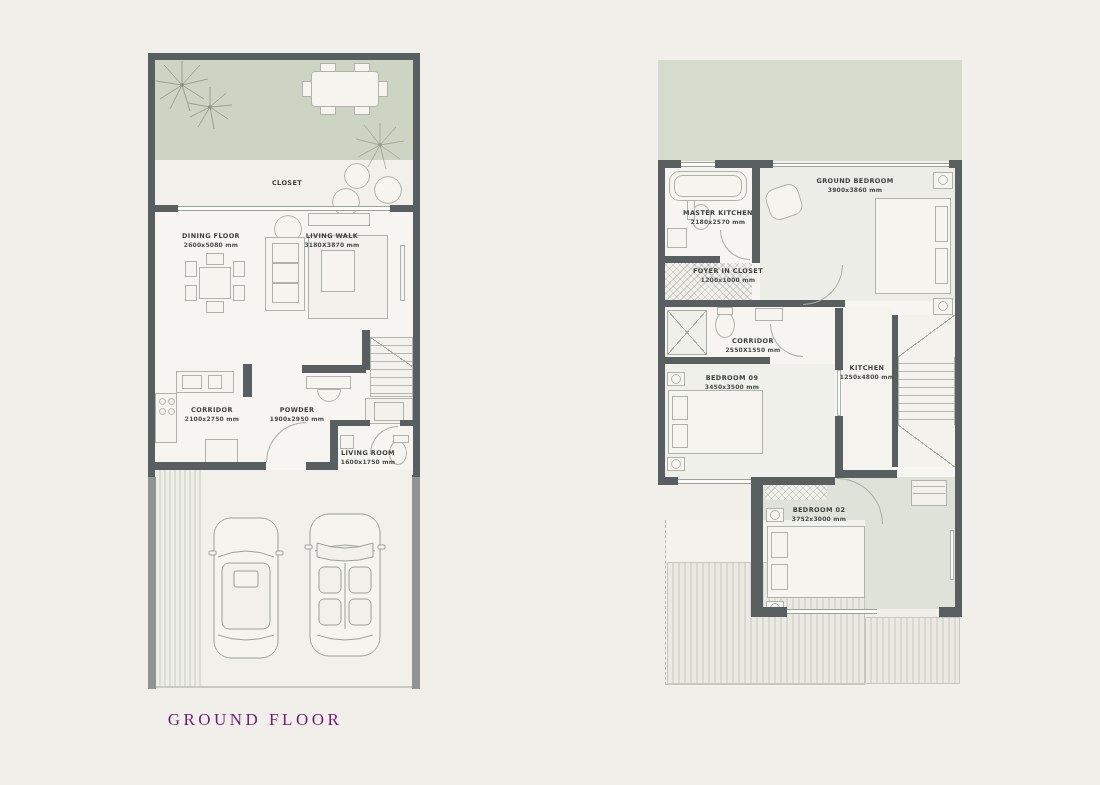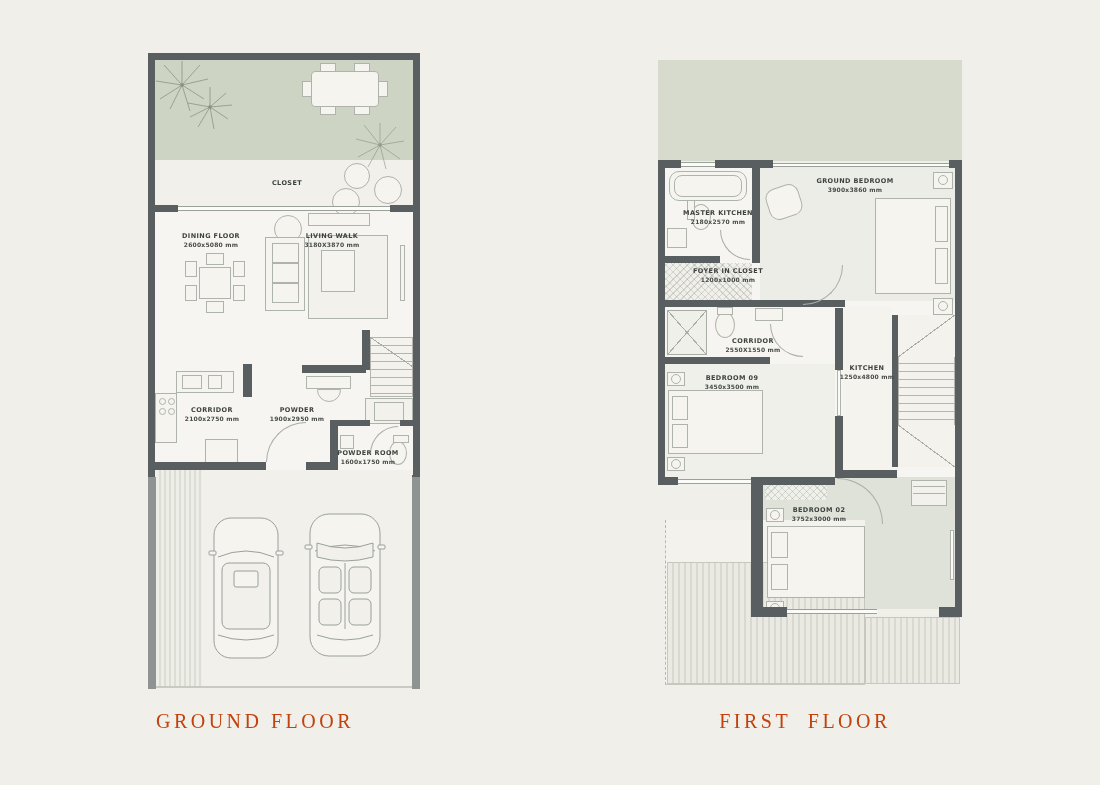--- a/index.html
+++ b/index.html
@@ -31,21 +31,21 @@
   .steps{background:#f3f2ed;background-image:repeating-linear-gradient(to bottom,transparent 0 7px,#b4b6ae 7px 8px);border:1px solid #b4b6ae;}
   .xbox{border:1px solid #a8ada6;background:
      linear-gradient(to top right, transparent calc(50% - .5px), #a8ada6 calc(50% - .5px), #a8ada6 calc(50% + .5px), transparent calc(50% + .5px)),
      linear-gradient(to bottom right, transparent calc(50% - .5px), #a8ada6 calc(50% - .5px), #a8ada6 calc(50% + .5px), transparent calc(50% + .5px)),#f0f0ea;}
   .diagNE{background:linear-gradient(to top right, transparent calc(50% - .5px), #a8ada6 calc(50% - .5px), #a8ada6 calc(50% + .5px), transparent calc(50% + .5px));}
   .diagSE{background:linear-gradient(to bottom right, transparent calc(50% - .5px), #a8ada6 calc(50% - .5px), #a8ada6 calc(50% + .5px), transparent calc(50% + .5px));}
   .arc{border:1px solid #a8ada6;background:transparent;}
   
   .lbl{position:absolute;transform:translate(-50%,-50%);text-align:center;font-weight:700;font-size:6.5px;line-height:1.45;letter-spacing:.4px;color:#3d423f;white-space:nowrap;z-index:30;}
   .lbl .dims{display:block;font-weight:600;font-size:6px;letter-spacing:.2px;color:#474c49;}
-  .title{position:absolute;width:300px;text-align:center;font-family:"Liberation Serif","DejaVu Serif",serif;font-size:20px;letter-spacing:3.5px;color:#c2410c;white-space:pre;}
+  .title{position:absolute;width:300px;text-align:center;font-family:"Liberation Serif","DejaVu Serif",serif;font-size:17px;letter-spacing:3.5px;color:#701a75;white-space:pre;}
   svg{position:absolute;overflow:visible;}
 </style>
 </head>
 <body>
 
 <div id="canvas">
 
   <div class="floor" style="left:148px;top:45px;width:272px;height:645px">
 
     <i class="fl" style="left:7px;top:14px;width:258px;height:411px"></i>
@@ -191,21 +191,21 @@
     </div>
     <div class="lbl" style="left:64px;top:370px">
       <span>CORRIDOR</span>
       <span class="dims">2100x2750 mm</span>
     </div>
     <div class="lbl" style="left:149px;top:370px">
       <span>POWDER</span>
       <span class="dims">1900x2950 mm</span>
     </div>
     <div class="lbl" style="left:220px;top:413px">
-      <span>POWDER ROOM</span>
+      <span>LIVING ROOM</span>
       <span class="dims">1600x1750 mm</span>
     </div>
   </div>
 
   <div class="floor" style="left:655px;top:60px;width:310px;height:630px">
 
     <i class="green2" style="left:3px;top:0;width:304px;height:101px"></i>
 
     <i class="fl" style="left:7px;top:107px;width:296px;height:310px"></i>
     <i class="mbedfl grid" style="left:105px;top:107px;width:195px;height:134px"></i>
@@ -319,15 +319,14 @@
       <span>KITCHEN</span>
       <span class="dims">1250x4800 mm</span>
     </div>
     <div class="lbl" style="left:164px;top:455px">
       <span>BEDROOM 02</span>
       <span class="dims">3752x3000 mm</span>
     </div>
   </div>
 
   <div class="title" style="left:105px;top:710px">GROUND FLOOR</div>
-  <div class="title" style="left:655px;top:710px">FIRST  FLOOR</div>
 
 </div>
 
 </body></html>

